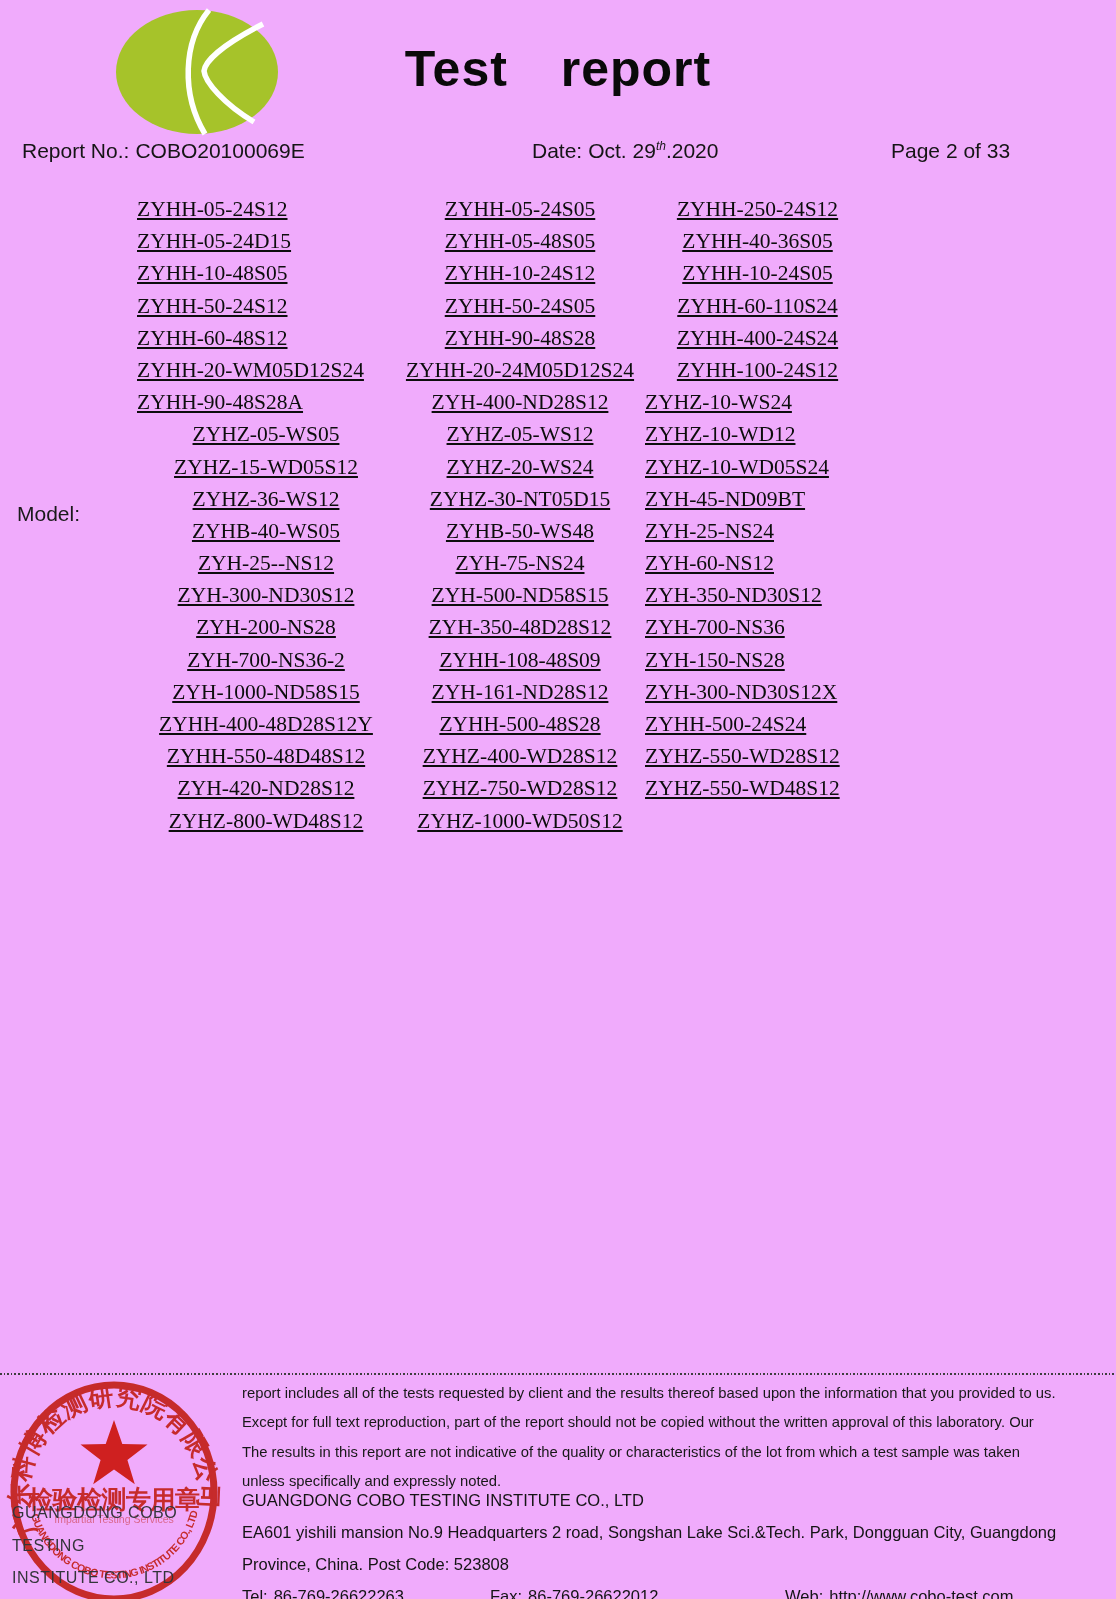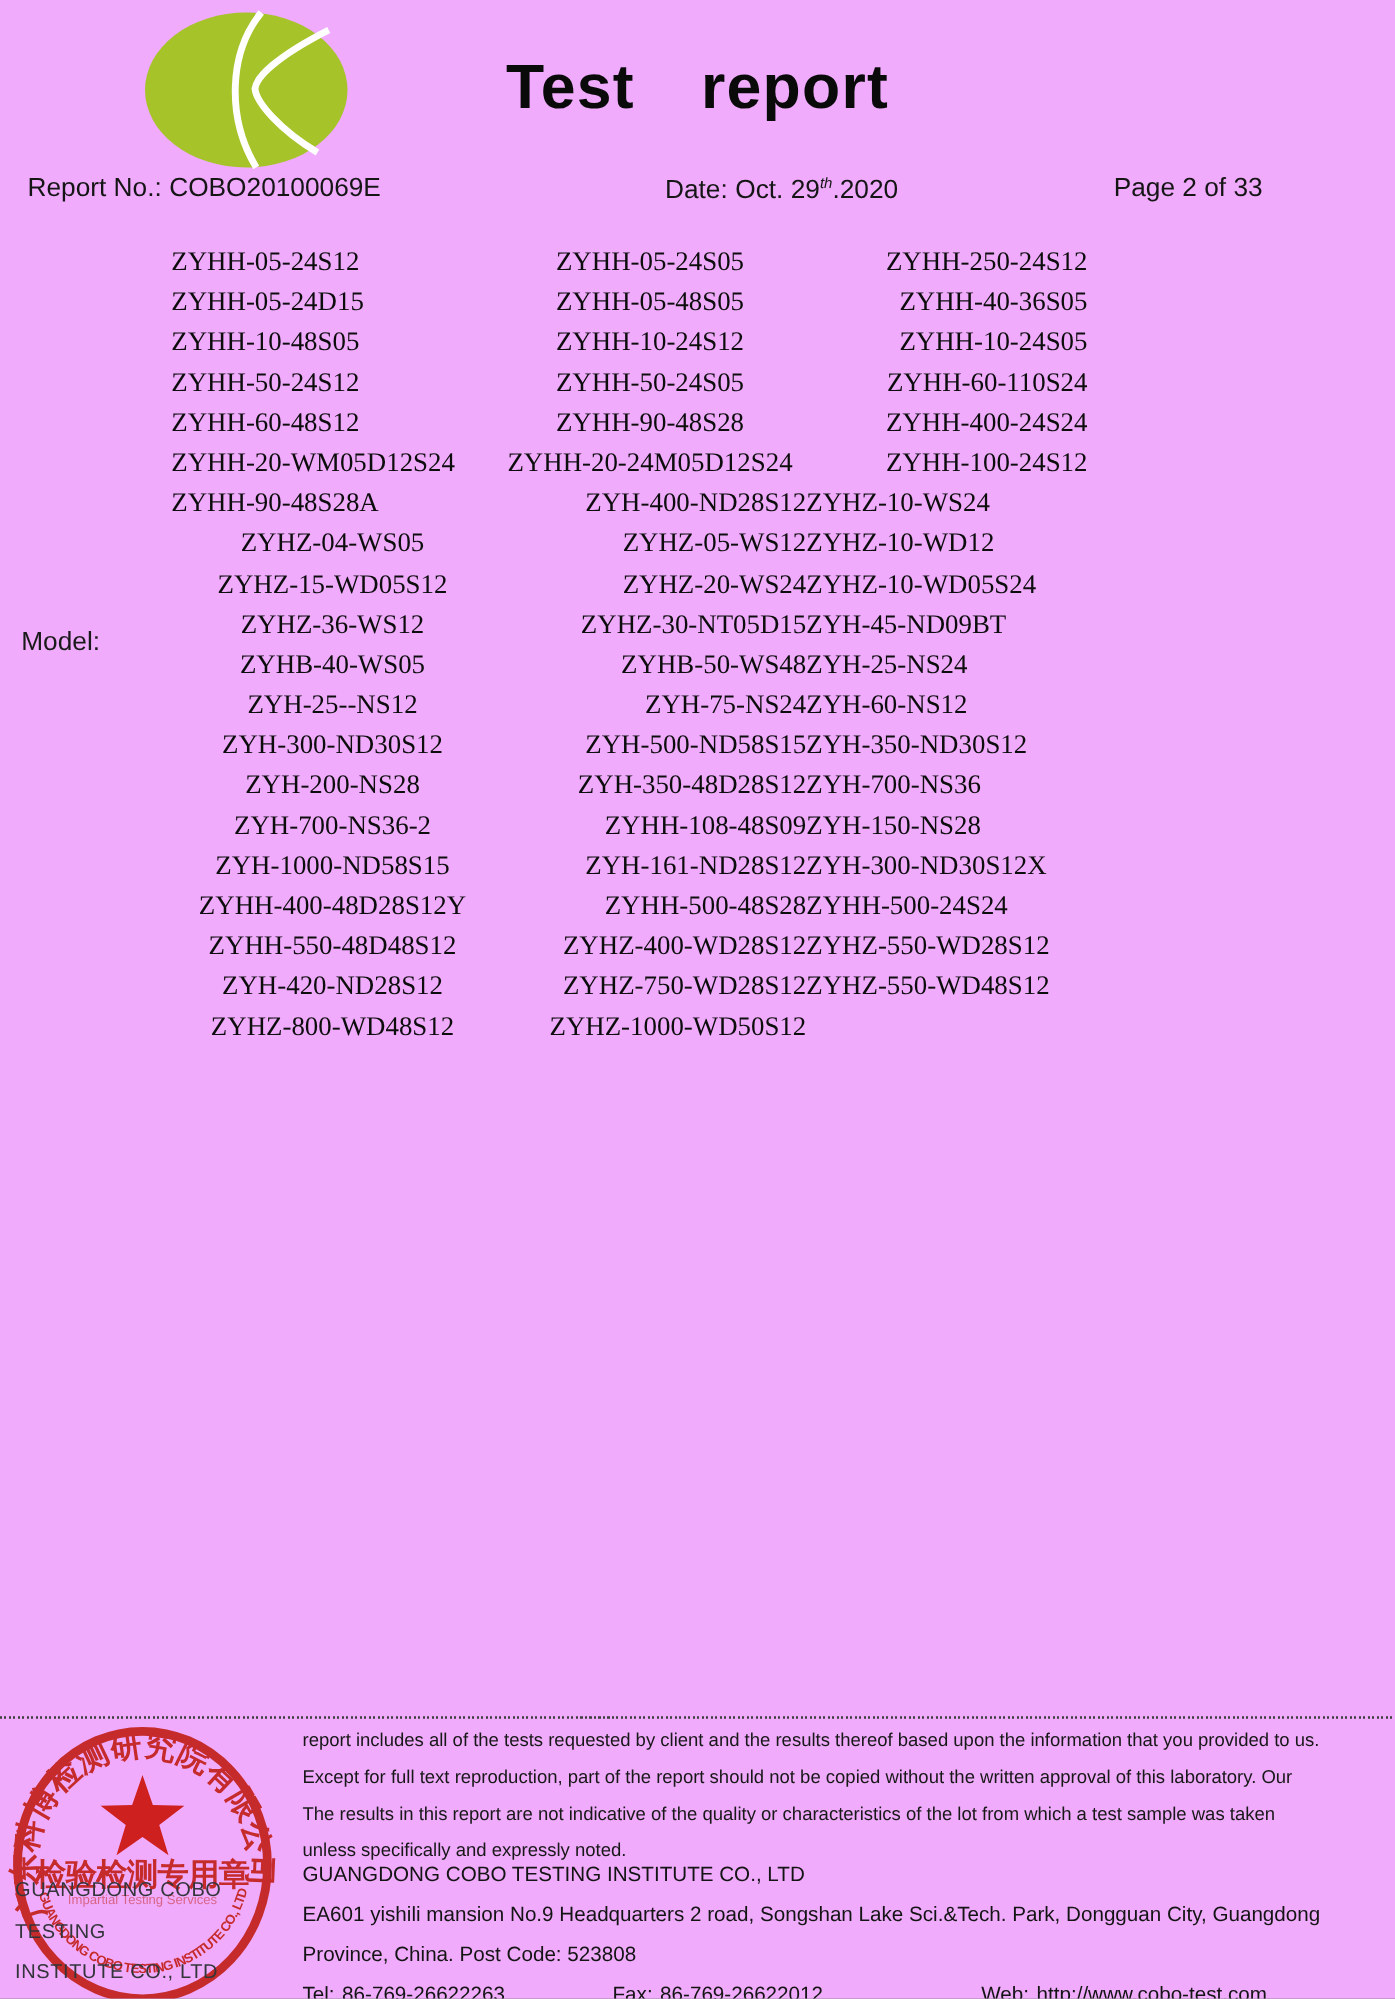--- a/index.html
+++ b/index.html
@@ -30,24 +30,25 @@
   
   .model-label { position:absolute; left:17px; top:502px; font-size:21px; color:#1a1a1a; }
   .model-grid {
     position:absolute; left:137px; top:197px;
     display:grid;
     grid-template-columns:258px 250px 225px;
     grid-auto-rows:32.2px;
     font-family:"Liberation Serif", serif;
     font-size:21.5px; color:#0d0d0d;
     white-space:nowrap;
+    text-decoration:underline;
   }
   .model-grid .col0 { text-align:left; }
   .model-grid .col1 { text-align:center; }
-  .model-grid .col2 { text-align:right; }
+  .model-grid .col2 { text-align:center; }
   
   .dotline {
     position:absolute; left:0; top:1373px; width:1116px; height:2px;
     background:repeating-linear-gradient(90deg,#3d3d3d 0 1.6px,transparent 1.6px 3.6px);
   }
   .disclaimer {
     position:absolute; left:242px; top:1379px; width:852px;
     font-size:14.8px; line-height:29.3px; color:#181818;
   }
   .company-block {
@@ -106,21 +107,21 @@
       <div class="mcell col2">ZYHH-60-110S24</div>
       <div class="mcell col0">ZYHH-60-48S12</div>
       <div class="mcell col1">ZYHH-90-48S28</div>
       <div class="mcell col2">ZYHH-400-24S24</div>
       <div class="mcell col0">ZYHH-20-WM05D12S24</div>
       <div class="mcell col1">ZYHH-20-24M05D12S24</div>
       <div class="mcell col2">ZYHH-100-24S12</div>
       <div class="mcell col0">ZYHH-90-48S28A</div>
       <div class="mcell col2">ZYH-400-ND28S12</div>
       <div class="mcell col0">ZYHZ-10-WS24</div>
-      <div class="mcell col1">ZYHZ-04-WS05</div>
+      <div class="mcell col1">ZYHZ-05-WS05</div>
       <div class="mcell col2">ZYHZ-05-WS12</div>
       <div class="mcell col0">ZYHZ-10-WD12</div>
       <div class="mcell col1">ZYHZ-15-WD05S12</div>
       <div class="mcell col2">ZYHZ-20-WS24</div>
       <div class="mcell col0">ZYHZ-10-WD05S24</div>
       <div class="mcell col1">ZYHZ-36-WS12</div>
       <div class="mcell col2">ZYHZ-30-NT05D15</div>
       <div class="mcell col0">ZYH-45-ND09BT</div>
       <div class="mcell col1">ZYHB-40-WS05</div>
       <div class="mcell col2">ZYHB-50-WS48</div>

